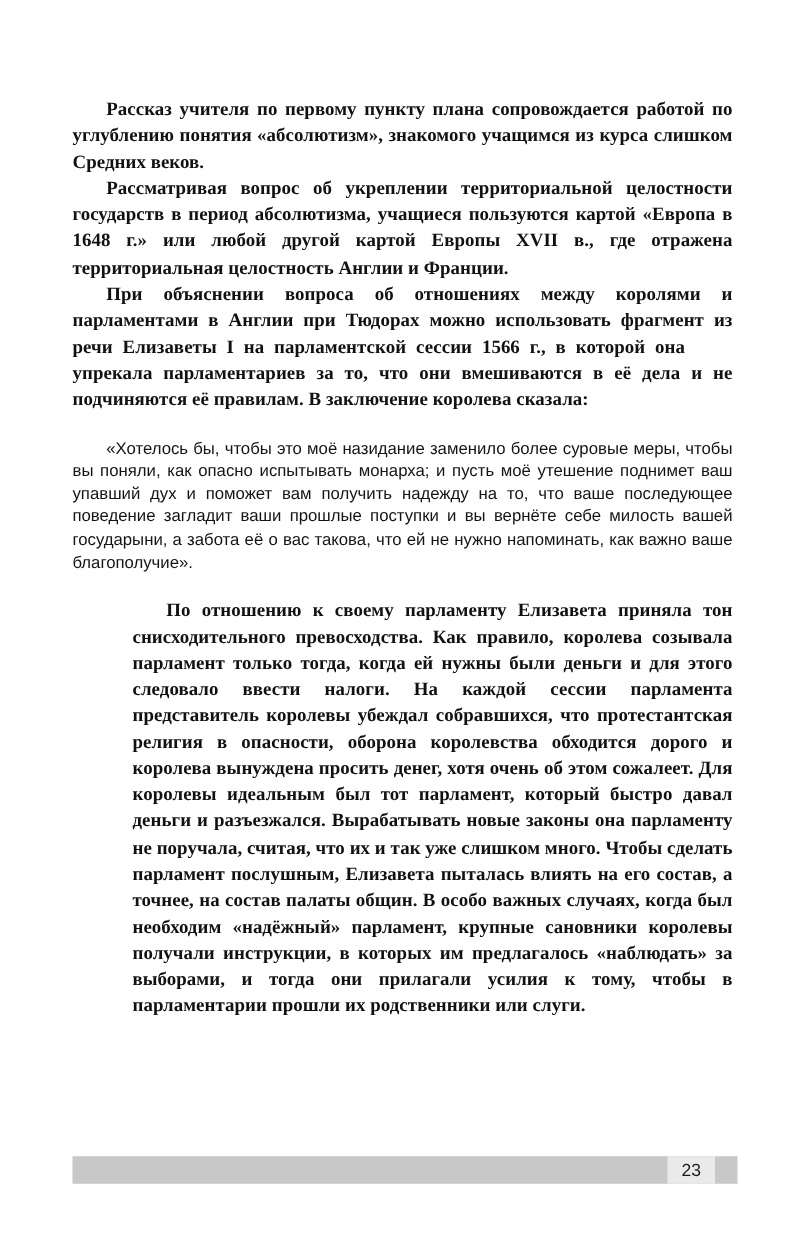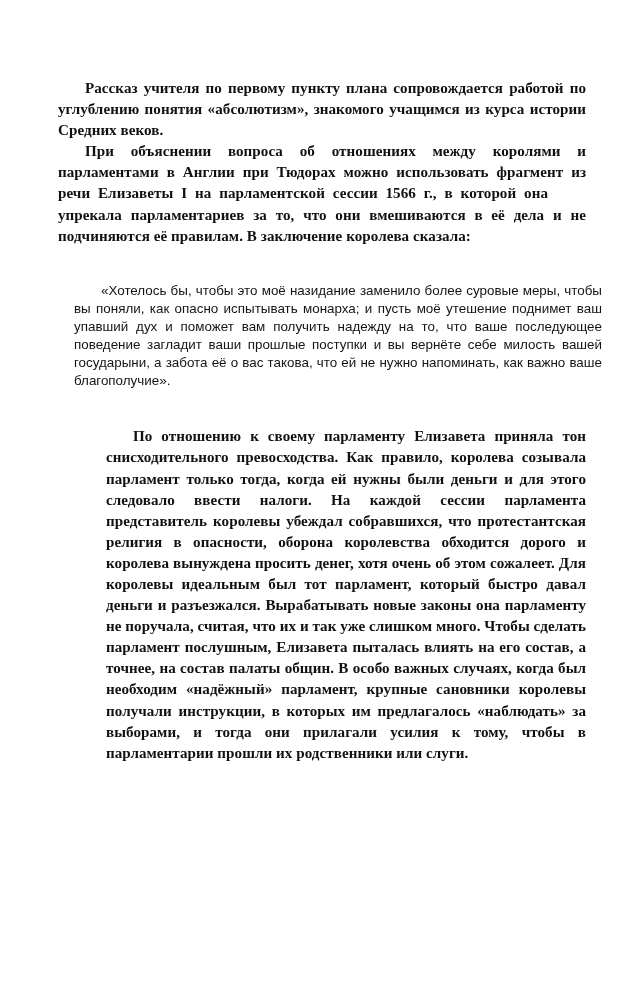--- a/index.html
+++ b/index.html
@@ -47,21 +47,21 @@
     margin-left: 48px;
   }
 
   
   .para {
     text-align-last: left;
   }
 
   
   .quote-block {
-    margin: 16px;
+    margin: 0;
     padding-top: 19px;
     padding-bottom: 20px;
     width: 528px;
   }
   .quote-para {
     margin: 0;
     text-align: justify;
     text-align-last: left;
     text-indent: 27px;
     font-family: "Liberation Sans", sans-serif;
@@ -105,28 +105,34 @@
     line-height: 1;
   }
 </style>
 </head>
 <body>
 
 <div id="page">
 
   <div id="content">
 
-    <p class="para">Рассказ учителя по первому пункту плана сопровождается работой по углублению понятия «абсолютизм», знакомого учащимся из курса истории Средних веков.</p>
+    <p class="para">Рассказ учителя по первому пункту плана сопровождается работой по углублению понятия «абсолютизм», знакомого учащимся из курса слишком Средних веков.</p>
 
+    <p class="para">Рассматривая вопрос об укреплении территориальной целостности государств в период абсолютизма, учащиеся пользуются картой «Европа в 1648 г.» или любой другой картой Европы XVII в., где отражена территориальная целостность Англии и Франции.</p>
 
     <p class="para"><span>При объяснении вопроса об отношениях между королями и парламентами в Англии при Тюдорах можно использовать фрагмент из речи Елизаветы I на парламентской сессии 1566 г., в которой она</span><span class="wide-gap"></span><span>упрекала парламентариев за то, что они вмешиваются в её дела и не подчиняются её правилам. В заключение королева сказала:</span></p>
 
     <div class="quote-block">
       <p class="quote-para">«Хотелось бы, чтобы это моё назидание заменило более суровые меры, чтобы вы поняли, как опасно испытывать монарха; и пусть моё утешение поднимет ваш упавший дух и поможет вам получить надежду на то, что ваше последующее поведение загладит ваши прошлые поступки и вы вернёте себе милость вашей государыни, а забота её о вас такова, что ей не нужно напоминать, как важно ваше благополучие».</p>
     </div>
 
 
     <p class="para">По отношению к своему парламенту Елизавета приняла тон снисходительного превосходства. Как правило, королева созывала парламент только тогда, когда ей нужны были деньги и для этого следовало ввести налоги. На каждой сессии парламента представитель королевы убеждал собравшихся, что протестантская религия в опасности, оборона королевства обходится дорого и королева вынуждена просить денег, хотя очень об этом сожалеет. Для королевы идеальным был тот парламент, который быстро давал деньги и разъезжался. Вырабатывать новые законы она парламенту не поручала, считая, что их и так уже слишком много. Чтобы сделать парламент послушным, Елизавета пыталась влиять на его состав, а точнее, на состав палаты общин. В особо важных случаях, когда был необходим «надёжный» парламент, крупные сановники королевы получали инструкции, в которых им предлагалось «наблюдать» за выборами, и тогда они прилагали усилия к тому, чтобы в парламентарии прошли их родственники или слуги.</p>
 
   </div>
 
+  <div id="footer-bar">
+    <div id="page-number-box">
+      <span>23</span>
+    </div>
+  </div>
 
 </div>
 
 </body></html>

